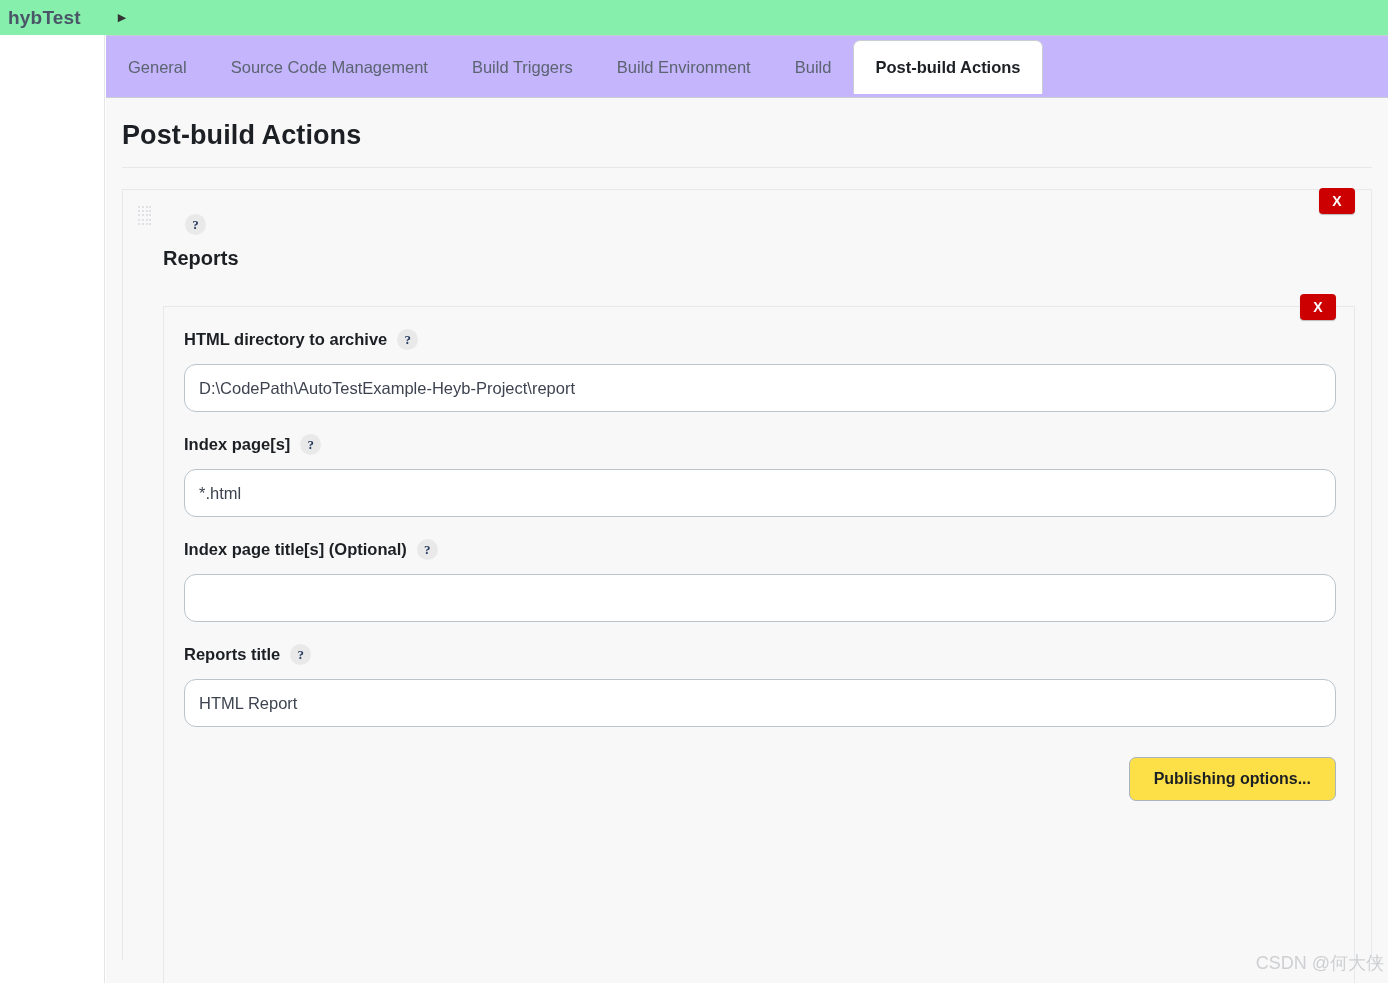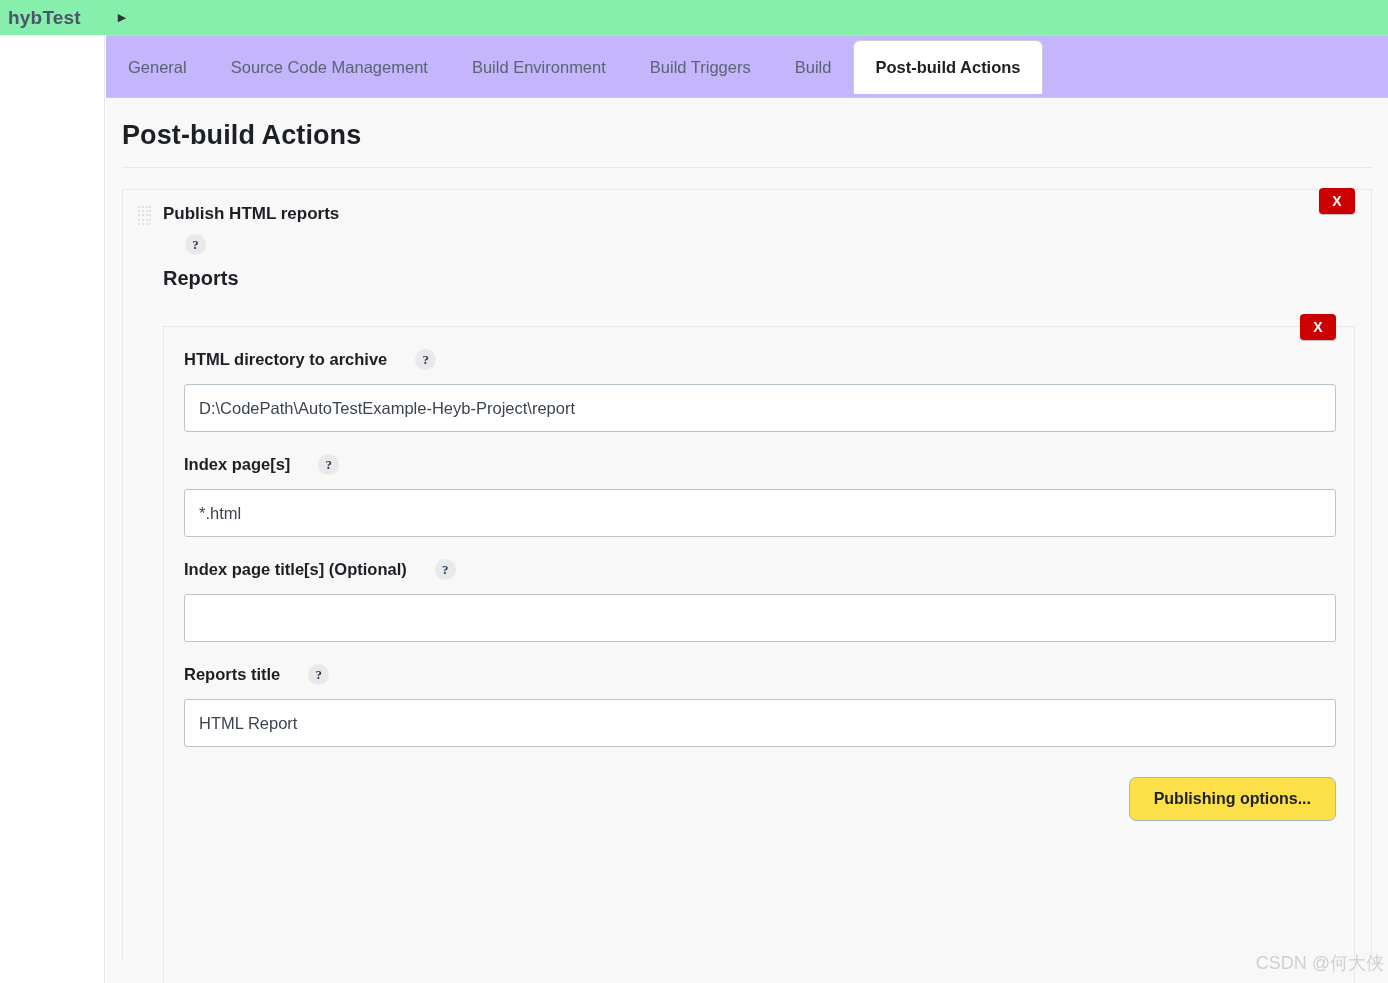--- a/index.html
+++ b/index.html
@@ -157,28 +157,28 @@
     border-bottom: none;
     background: #f8f8f8;
     height: 680px;
     padding: 22px 18px 0 20px;
   }
 
   .field { margin-bottom: 22px; }
   .field-label {
     font-size: 16.5px; font-weight: bold; color: #1c1f23;
     margin-bottom: 14px;
-    display: flex; align-items: center; gap: 28px;
+    display: flex; align-items: center; gap: 10px;
   }
   .text-input {
     display: block;
     width: 100%;
     height: 48px;
     border: 1px solid #b9c4cc;
-    border-radius: 3px;
+    border-radius: 12px;
     background: #ffffff;
     font-size: 16.5px;
     color: #3d4450;
     padding: 0 14px;
     font-family: "Liberation Sans", sans-serif;
     outline: none;
   }
   .text-input::placeholder { color: #9aa3ad; }
 
   .options-row {
@@ -221,24 +221,24 @@
 <div class="main">
 
   <div class="tabbar">
     <div class="tab">
       <span>General</span>
     </div>
     <div class="tab">
       <span>Source Code Management</span>
     </div>
     <div class="tab">
+      <span>Build Triggers</span>
+    </div>
+    <div class="tab">
       <span>Build Environment</span>
-    </div>
-    <div class="tab">
-      <span>Build Triggers</span>
     </div>
     <div class="tab">
       <span>Build</span>
     </div>
     <div class="tab active">
       <span>Post-build Actions</span>
     </div>
   </div>
 
   <div class="content">
@@ -265,21 +265,20 @@
         <i></i>
           <i></i>
           <i></i>
           <i></i>
         <i></i>
           <i></i>
           <i></i>
           <i></i>
       </span>
 
-      <div class="publisher-title">Publish HTML reports</div>
 
       <div class="publisher-help-row">
         <span class="help-icon">?</span>
       </div>
 
       <div class="reports-label">Reports</div>
 
       <div class="report-panel">
 
         <button class="btn-delete inner">X</button>

